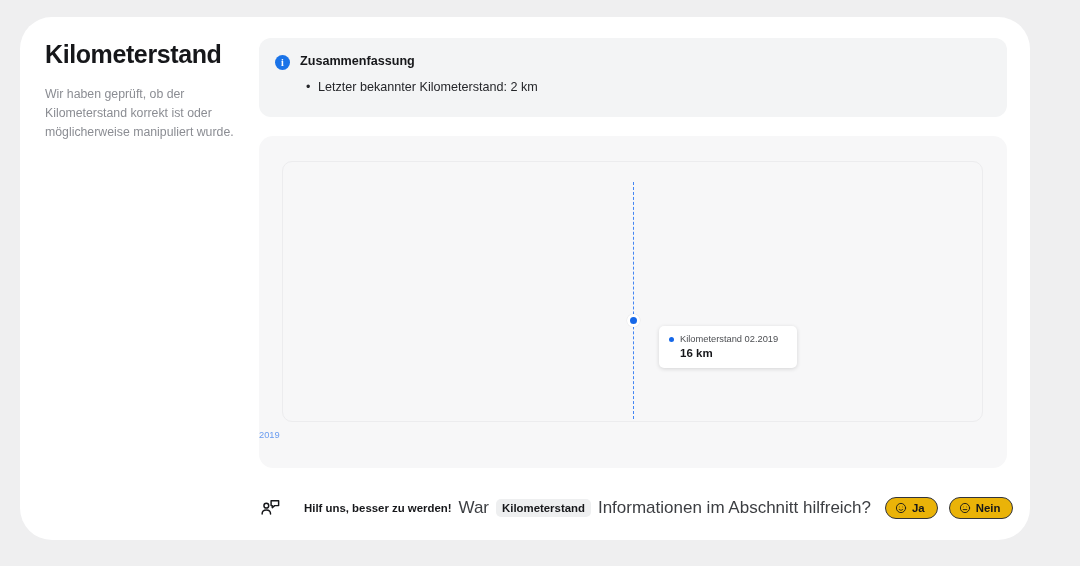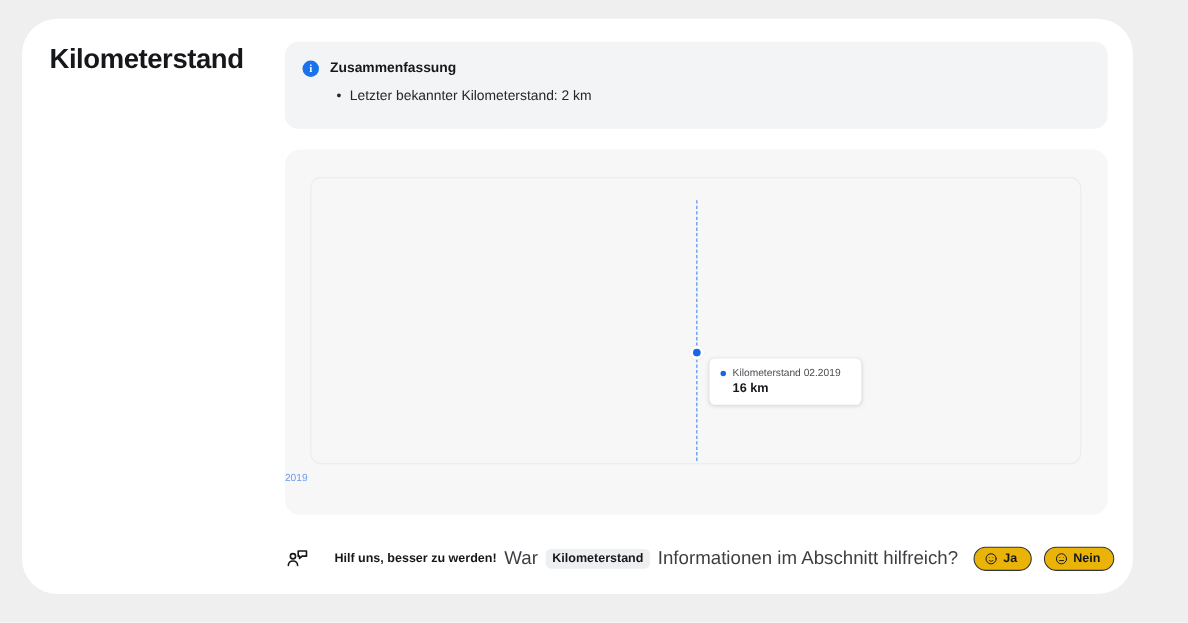--- a/index.html
+++ b/index.html
@@ -134,21 +134,21 @@
     width: 13px;
     height: 13px;
     border-radius: 50%;
     background: #1567e8;
     border: 3px solid #ffffff;
     box-sizing: border-box;
     box-shadow: 0 0 0 0.5px rgba(0,0,0,0.06);
   }
   .tooltip {
     position: absolute;
-    left: 362px;
+    left: 376px;
     top: 164px;
     width: 118px;
     background: #ffffff;
     border-radius: 5px;
     padding: 8px 10px 9px 10px;
     box-shadow: 0 1px 4px rgba(0,0,0,0.14);
   }
   .tooltip-label-row {
     display: flex;
     align-items: center;
@@ -238,20 +238,21 @@
   .fb-btn + .fb-btn { margin-left: 4px; }
   .face-icon { width: 12px; height: 12px; display: block; }
 </style>
 </head>
 <body>
 
 <div class="page-card">
 
   <div class="left-col">
     <h1 class="page-title">Kilometerstand</h1>
+    <p class="page-subtitle">Wir haben geprüft, ob der Kilometerstand korrekt ist oder möglicherweise manipuliert wurde.</p>
   </div>
 
   <div class="summary-panel">
     <div class="summary-head">
       <div class="info-icon">i</div>
       <div class="summary-title">Zusammenfassung</div>
     </div>
     <ul class="summary-list">
       <li>Letzter bekannter Kilometerstand: 2 km</li>
     </ul>

